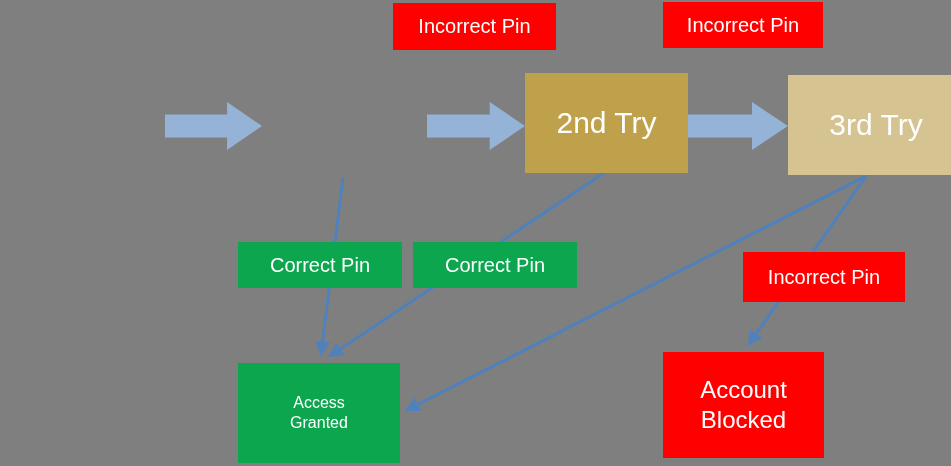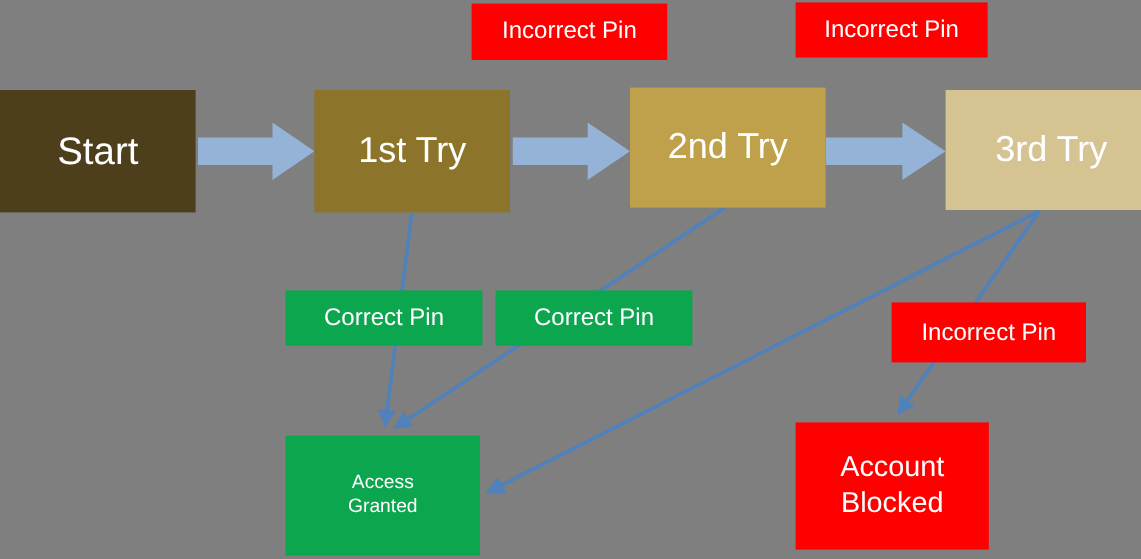--- a/index.html
+++ b/index.html
@@ -46,23 +46,21 @@
     <line x1="343" y1="178" x2="321" y2="354" stroke="#4f81bd" stroke-width="3" marker-end="url(#ah)"></line>
     <line x1="604" y1="173" x2="330" y2="356" stroke="#4f81bd" stroke-width="3" marker-end="url(#ah)"></line>
     <line x1="866" y1="176" x2="407" y2="410" stroke="#4f81bd" stroke-width="3" marker-end="url(#ah)"></line>
     <line x1="866" y1="176" x2="749" y2="344" stroke="#4f81bd" stroke-width="3" marker-end="url(#ah)"></line>
   </svg>
 
   <div class="block-arrow" style="left: 165px; top: 102px; width: 97px; height: 48px; background-color: rgb(149, 179, 215);"></div>
   <div class="block-arrow" style="left: 427px; top: 102px; width: 98px; height: 48px; background-color: rgb(149, 179, 215);"></div>
   <div class="block-arrow" style="left: 688px; top: 102px; width: 100px; height: 48px; background-color: rgb(149, 179, 215);"></div>
 
-  <div class="node" style="left: 0px; top: 75px; width: 163px; height: 102px; font-size: 32px; background-color: rgb(77, 63, 28);">Start</div>
 
-  <div class="node" style="left: 262px; top: 75px; width: 163px; height: 102px; font-size: 30px; background-color: rgb(140, 116, 43);">1st Try</div>
 
   <div class="node" style="left: 525px; top: 73px; width: 163px; height: 100px; font-size: 30px; background-color: rgb(192, 161, 75);">2nd Try</div>
 
   <div class="node" style="left: 788px; top: 75px; width: 176px; height: 100px; font-size: 30px; background-color: rgb(213, 195, 146);">3rd Try</div>
 
   <div class="node" style="left: 238px; top: 363px; width: 162px; height: 100px; font-size: 16px; background-color: rgb(12, 166, 79);">Access
 Granted</div>
 
   <div class="node" style="left: 663px; top: 352px; width: 161px; height: 106px; font-size: 24px; background-color: rgb(254, 0, 0);">Account
 Blocked</div>

